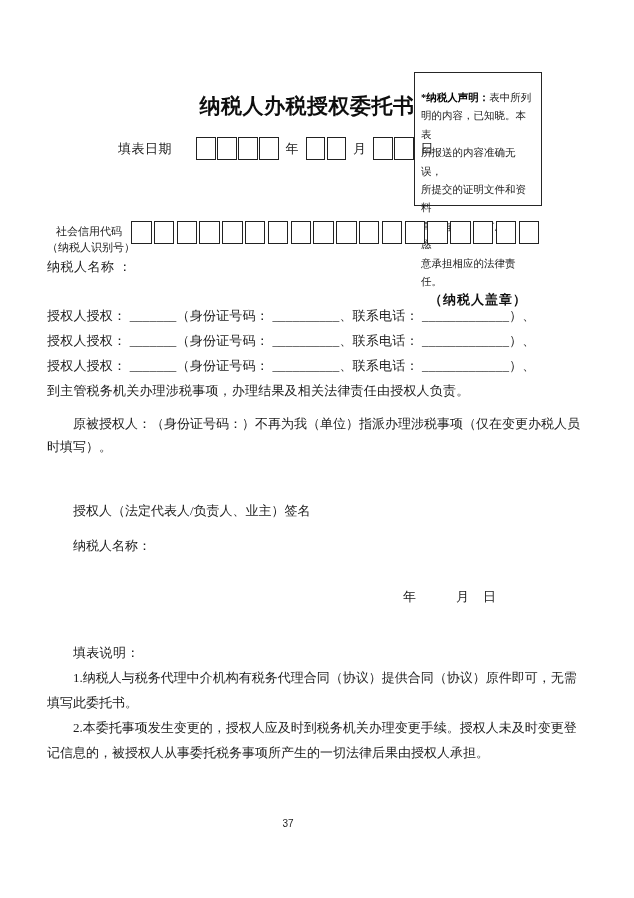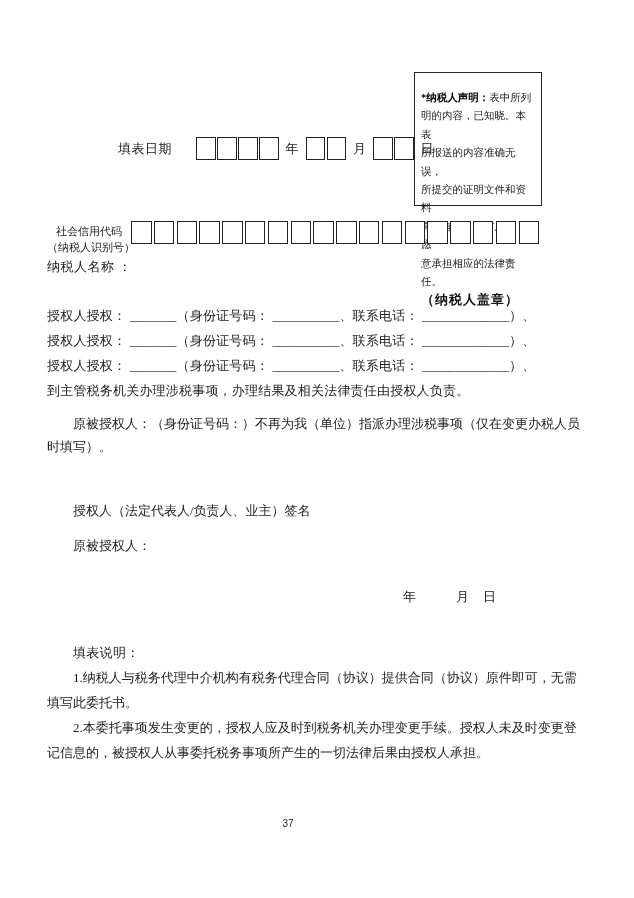--- a/index.html
+++ b/index.html
@@ -40,21 +40,21 @@
   
   .decl-box {
     left:414px; top:72px; width:128px; height:134px;
     box-sizing:border-box;
     border:1.5px solid #262626;
     padding:16px 6px 2px 6px;
   }
   .decl-text { font-size:10.5px; line-height:18.4px; color:#1a1a1a; }
   .decl-text b { font-weight:700; color:#000; }
   .decl-stamp {
-    text-align:left; font-size:13px; font-weight:600;
+    text-align:center; font-size:13px; font-weight:600;
     letter-spacing:1px; margin-top:0px; color:#111;
   }
 
   
   .credit-row {
     top:220px; left:47px;
     display:flex; align-items:flex-start;
   }
   .credit-label {
     width:84px; padding-top:3px;
@@ -89,20 +89,21 @@
     top:818px; left:0; width:576px; text-align:center;
     font-family:"Liberation Sans","DejaVu Sans",sans-serif;
     font-size:10px; color:#222;
   }
 </style>
 </head>
 <body>
 
 <div class="page">
 
+  <div class="abs doc-title">纳税人办税授权委托书</div>
 
   <div class="abs date-row">
     <span class="lbl">填表日期</span>
     <span class="box-group">
         <span class="box"></span>
         <span class="box"></span>
         <span class="box"></span>
         <span class="box"></span>
       </span>
     <span>年</span>
@@ -162,21 +163,21 @@
     <div class="auth-line">授权人授权： _______（身份证号码： __________、联系电话： _____________）、</div>
     <div class="auth-line">授权人授权： _______（身份证号码： __________、联系电话： _____________）、</div>
     <div class="auth-line">到主管税务机关办理涉税事项，办理结果及相关法律责任由授权人负责。</div>
   </div>
 
   <div class="abs revoke prewrap">原被授权人：（身份证号码：）不再为我（单位）指派办理涉税事项（仅在变更办税人员
 时填写）。</div>
 
   <div class="abs sign-block">
     <div>授权人（法定代表人/负责人、业主）签名</div>
-    <div>原被授权人：</div>
+    <div>纳税人名称：</div>
   </div>
 
   <div class="date-line">
     <span class="dl-year">年</span>
     <span class="dl-month">月</span>
     <span class="dl-day">日</span>
   </div>
 
   <div class="abs instructions">
     <div class="heading">填表说明：</div>

